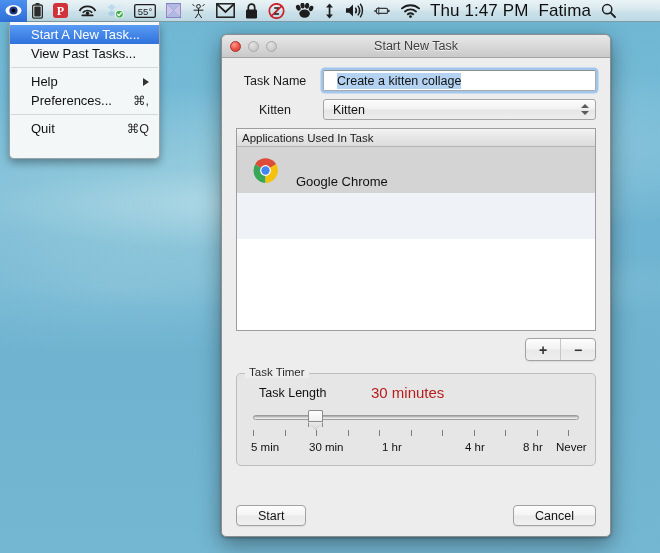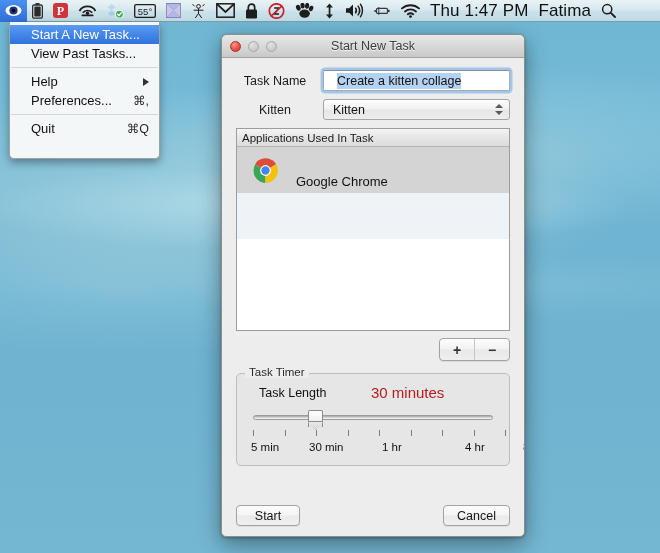--- a/index.html
+++ b/index.html
@@ -86,21 +86,21 @@
     width: 0; height: 0;
     border-left: 6px solid #333;
     border-top: 4px solid transparent;
     border-bottom: 4px solid transparent;
     margin-left: 10px;
   }
 
   
   #win {
     position: absolute; left: 221px; top: 34px;
-    width: 304px; height: 503px;
+    width: 390px; height: 503px;
     background: #ededed;
     border: 1px solid #8e8e8e;
     border-radius: 6px 6px 5px 5px;
     box-shadow: 0 7px 22px rgba(0,0,0,0.40), 0 1px 3px rgba(0,0,0,0.3);
     z-index: 30;
     box-sizing: border-box;
     overflow: hidden;
   }
   #titlebar {
     height: 22px;
@@ -293,21 +293,21 @@
     display: flex; justify-content: space-between; align-items: center;
   }
   .push-btn {
     min-width: 64px;
     height: 21px;
     background: linear-gradient(to bottom, #fdfdfd 0%, #f4f4f4 48%, #eaeaea 52%, #f0f0f0 100%);
     border: 1px solid #a2a2a2;
     border-radius: 4px;
     display: flex; align-items: center; justify-content: center;
     font-size: 12.5px; color: #151515;
-    padding: 0 13px;
+    padding: 0 21px;
     box-shadow: 0 1px 1px rgba(0,0,0,0.07);
     box-sizing: border-box;
     margin-top: 45px;
   }
 </style>
 </head>
 <body>
 
 <div id="desktop">
 

